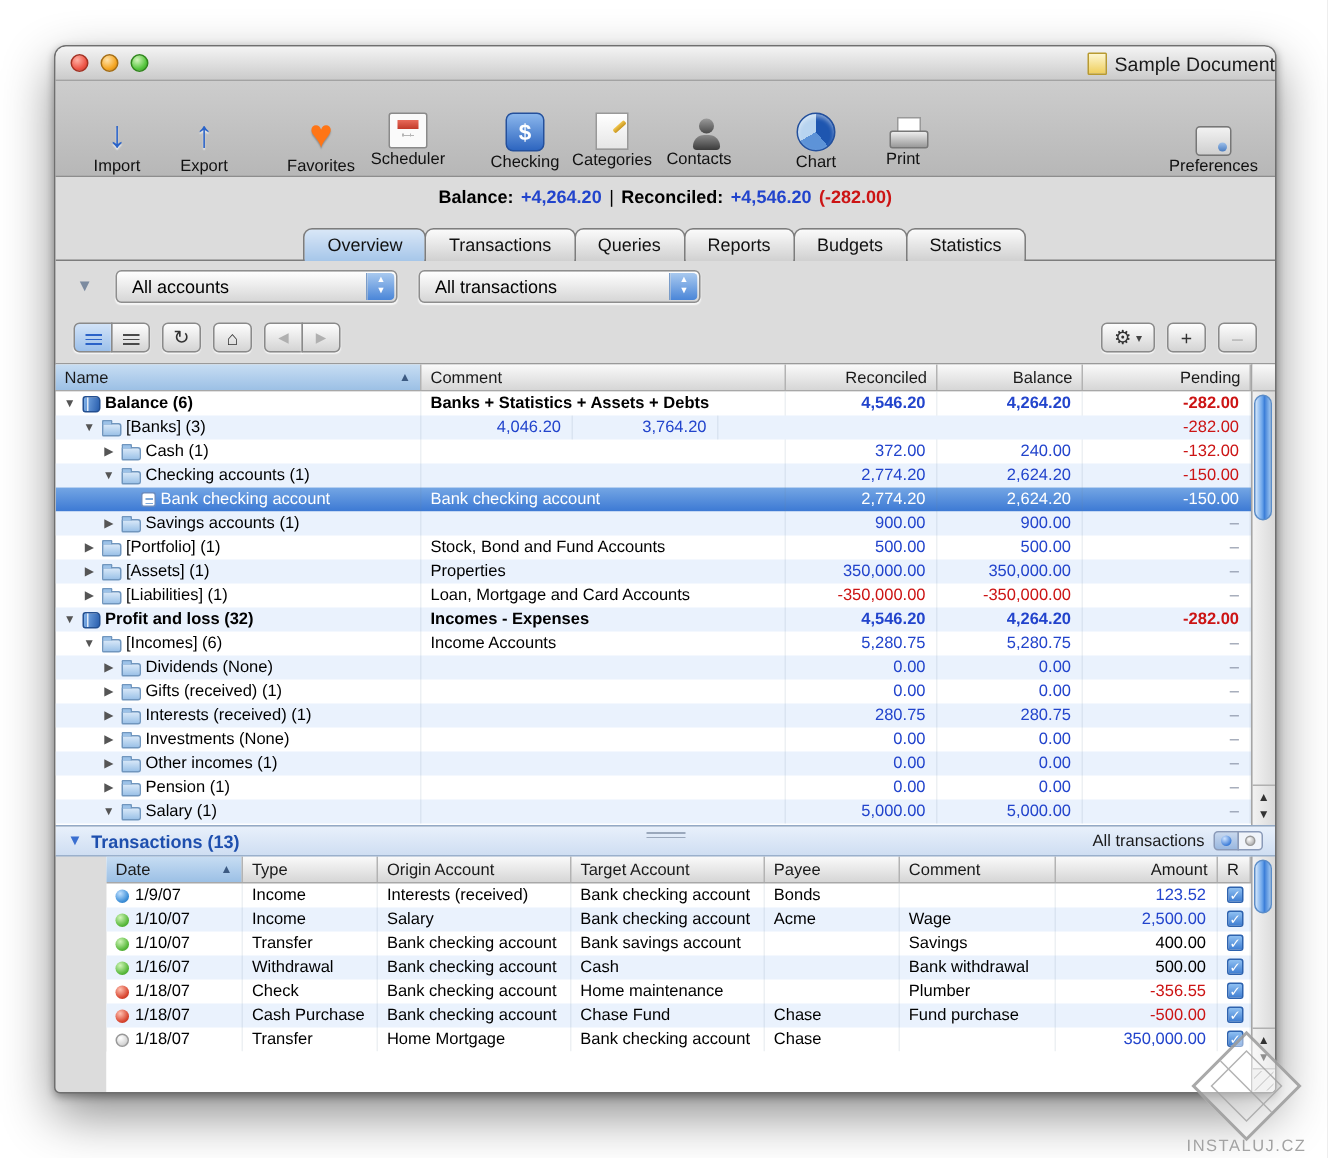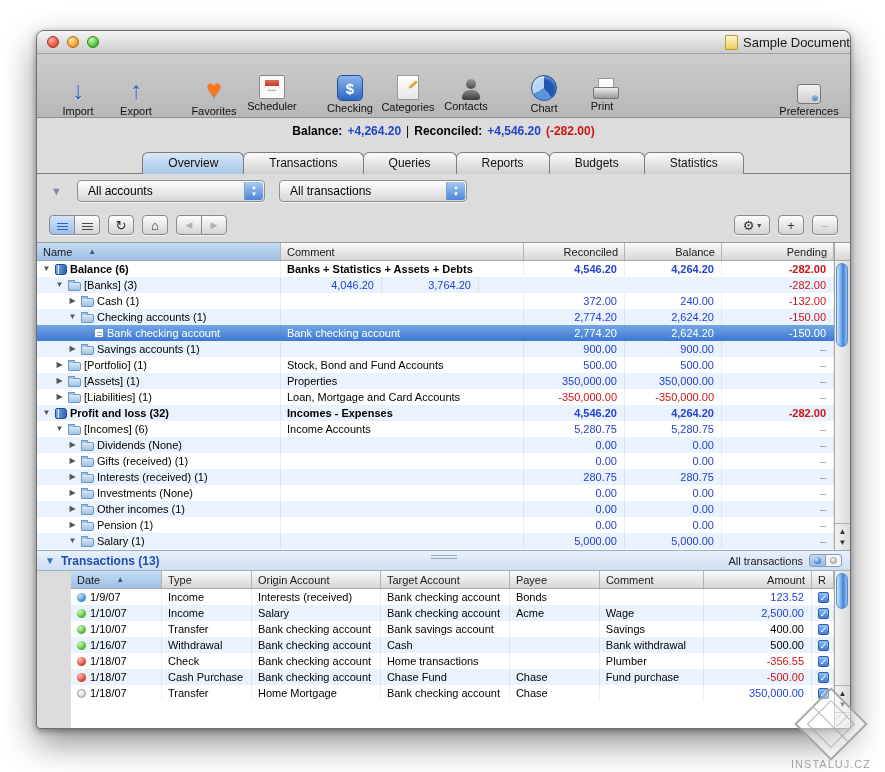--- a/index.html
+++ b/index.html
@@ -73,21 +73,21 @@
   .summary{height:26px;flex:0 0 auto;display:flex;align-items:center;justify-content:center;gap:5px;
     font-size:12px;background:#dcdcdc;}
   .summary .lab{font-weight:bold;color:#000;}
   .t-blue{color:#2244cc;} .t-red{color:#cc1414;} .t-black{color:#000;} .t-dim{color:#8b94a6;}
   .summary .val{font-weight:bold;}
 
   
   .tabbar{height:30px;flex:0 0 auto;background:#dcdcdc;display:flex;justify-content:center;
     align-items:flex-end;position:relative;}
   .tabbar::after{content:"";position:absolute;left:0;right:0;bottom:0;height:1px;background:#7d7d7d;}
-  .tab{height:21px;line-height:21px;padding:0 25px;font-size:12px;color:#111;cursor:default;
+  .tab{height:21px;line-height:21px;padding:0 15px;font-size:12px;color:#111;cursor:default;
     background:linear-gradient(#fbfbfb,#d0d0d0);border:1px solid #7d7d7d;border-bottom:none;
     margin-left:-1px;border-radius:6px 6px 0 0;position:relative;z-index:1;}
   .tab.sel{background:linear-gradient(#d9e7f7,#a6c6e9);z-index:2;}
 
   
   .filterrow{height:34px;flex:0 0 auto;background:#dcdcdc;display:flex;align-items:center;
     padding:0 14px;gap:14px;}
   .disc-tri{color:#7c8ba0;font-size:11px;width:12px;}
   .popup{height:22px;min-width:188px;border:1px solid #8e8e8e;border-radius:4px;position:relative;
     background:linear-gradient(#ffffff,#d6d6d6);display:flex;align-items:center;
@@ -116,21 +116,21 @@
   .gearbtn .caret{font-size:8px;color:#444;}
 
   
   .accounts{height:307px;flex:0 0 auto;display:flex;border-top:1px solid #9a9a9a;}
   .acc-main{flex:1;display:flex;flex-direction:column;min-width:0;}
   .thead{height:17px;flex:0 0 auto;display:flex;background:linear-gradient(#fafafa,#d6d6d6);
     border-bottom:1px solid #a8a8a8;font-size:11px;color:#1a1a1a;}
   .hcell{display:flex;align-items:center;padding:0 6px;box-sizing:border-box;
     border-right:1px solid #b3b3b3;overflow:hidden;white-space:nowrap;}
   .hcell.right{justify-content:flex-end;}
-  .hcell.sorted{background:linear-gradient(#c7ddf3,#9cc0e5);gap:16px;}
+  .hcell.sorted{background:linear-gradient(#c7ddf3,#9cc0e5);justify-content:space-between;gap:16px;}
   .sort-arrow{font-size:8px;color:#3c5a82;}
   .aw-name{width:244px;} .aw-com{width:243px;} .aw-rec{width:101px;} .aw-bal{width:97px;} .aw-pend{flex:1;min-width:60px;}
   .acc-body{flex:1;background:#fff;overflow:hidden;}
   .acc-row{height:16px;display:flex;font-size:11px;line-height:16px;cursor:default;}
   .acc-row.alt{background:#eaf2fd;}
   .acc-row.sel{background:linear-gradient(#74a6e4,#3c79d4);}
   .acc-row.sel .cell, .acc-row.sel .cell *{color:#fff !important;}
   .cell{box-sizing:border-box;padding:0 6px;overflow:hidden;white-space:nowrap;
     border-right:1px solid rgba(110,130,160,.12);}
   .c-name{display:flex;align-items:center;gap:3px;}
@@ -676,21 +676,21 @@
             <div class="cell num w-amt t-black">500.00</div>
             <div class="cell w-r"><span class="check">✓</span></div>
           </div>
           <div class="t-row">
             <div class="cell w-date td-date">
               <span class="dot red"></span>
               <span>1/18/07</span>
             </div>
             <div class="cell w-type">Check</div>
             <div class="cell w-orig">Bank checking account</div>
-            <div class="cell w-targ">Home transactions</div>
+            <div class="cell w-targ">Home maintenance</div>
             <div class="cell w-payee"></div>
             <div class="cell w-com">Plumber</div>
             <div class="cell num w-amt t-red">-356.55</div>
             <div class="cell w-r"><span class="check">✓</span></div>
           </div>
           <div class="t-row alt">
             <div class="cell w-date td-date">
               <span class="dot red"></span>
               <span>1/18/07</span>
             </div>

